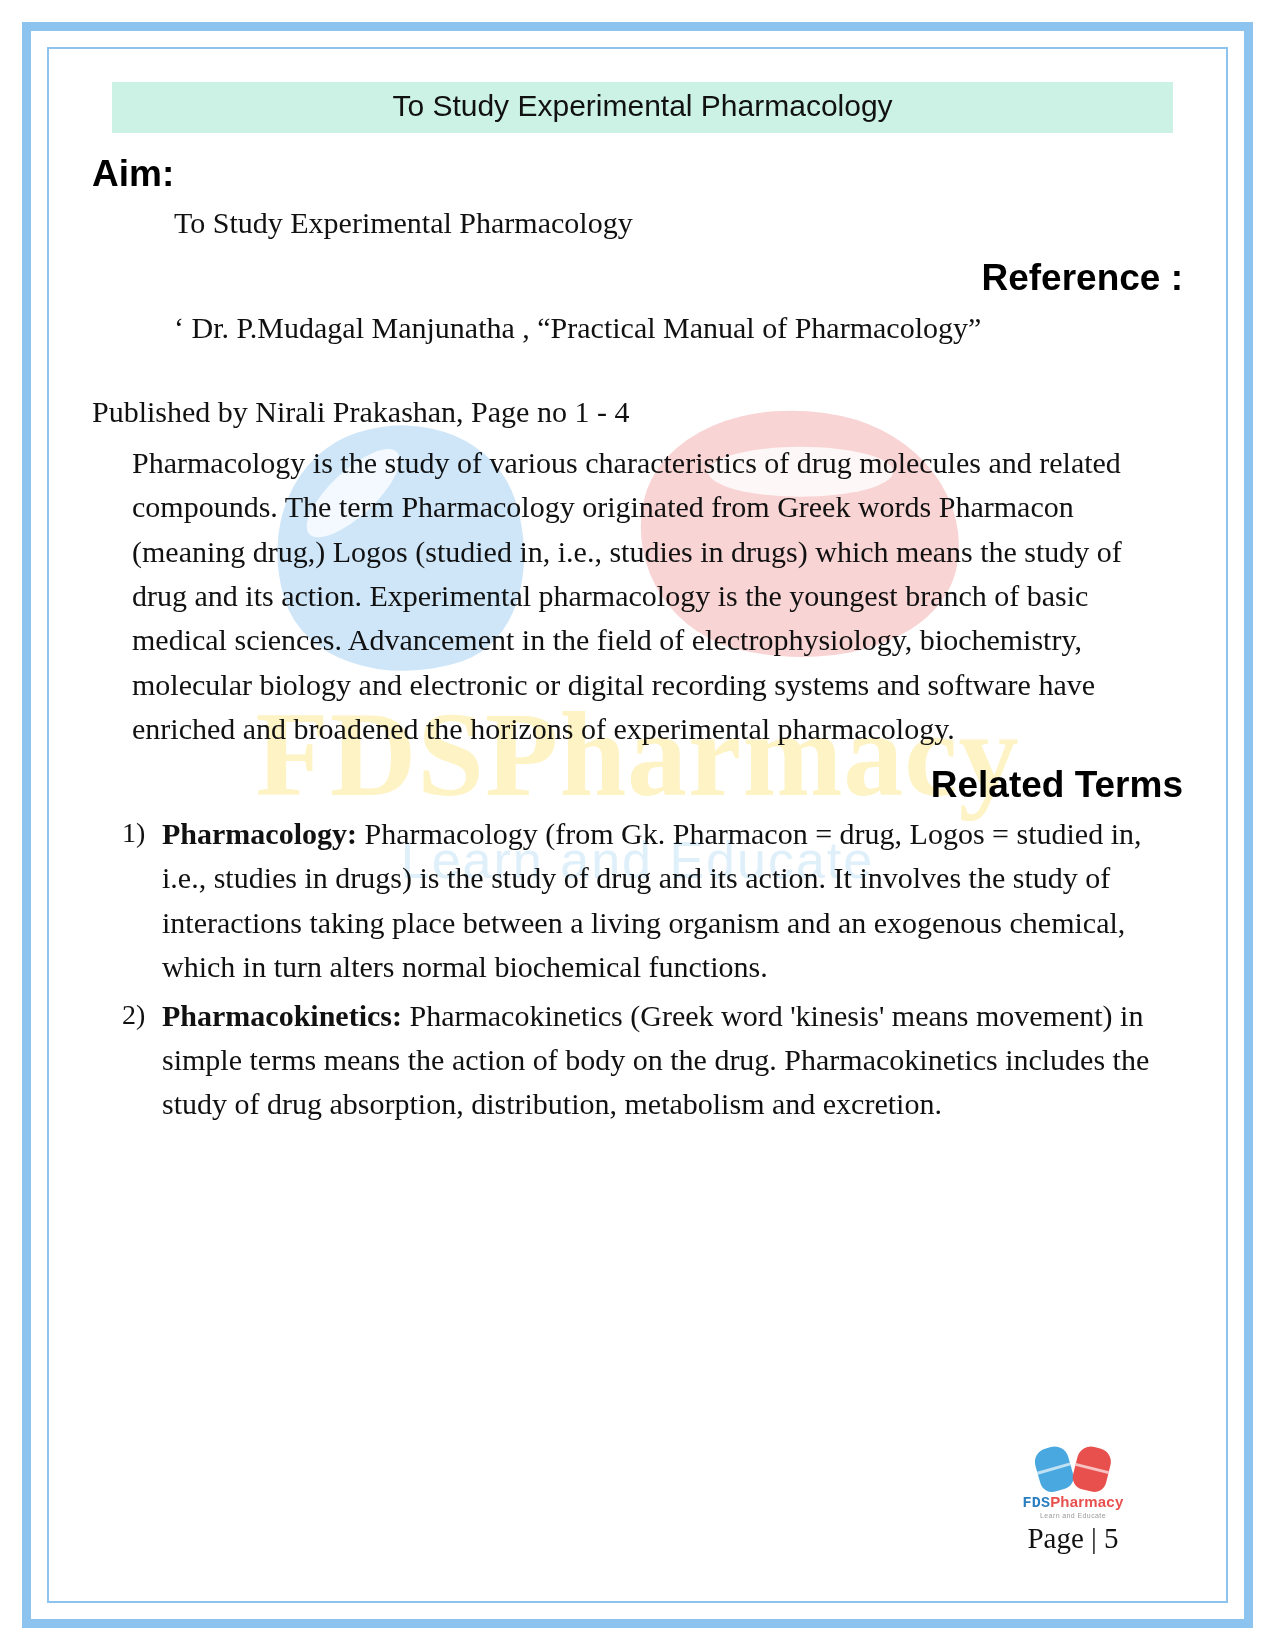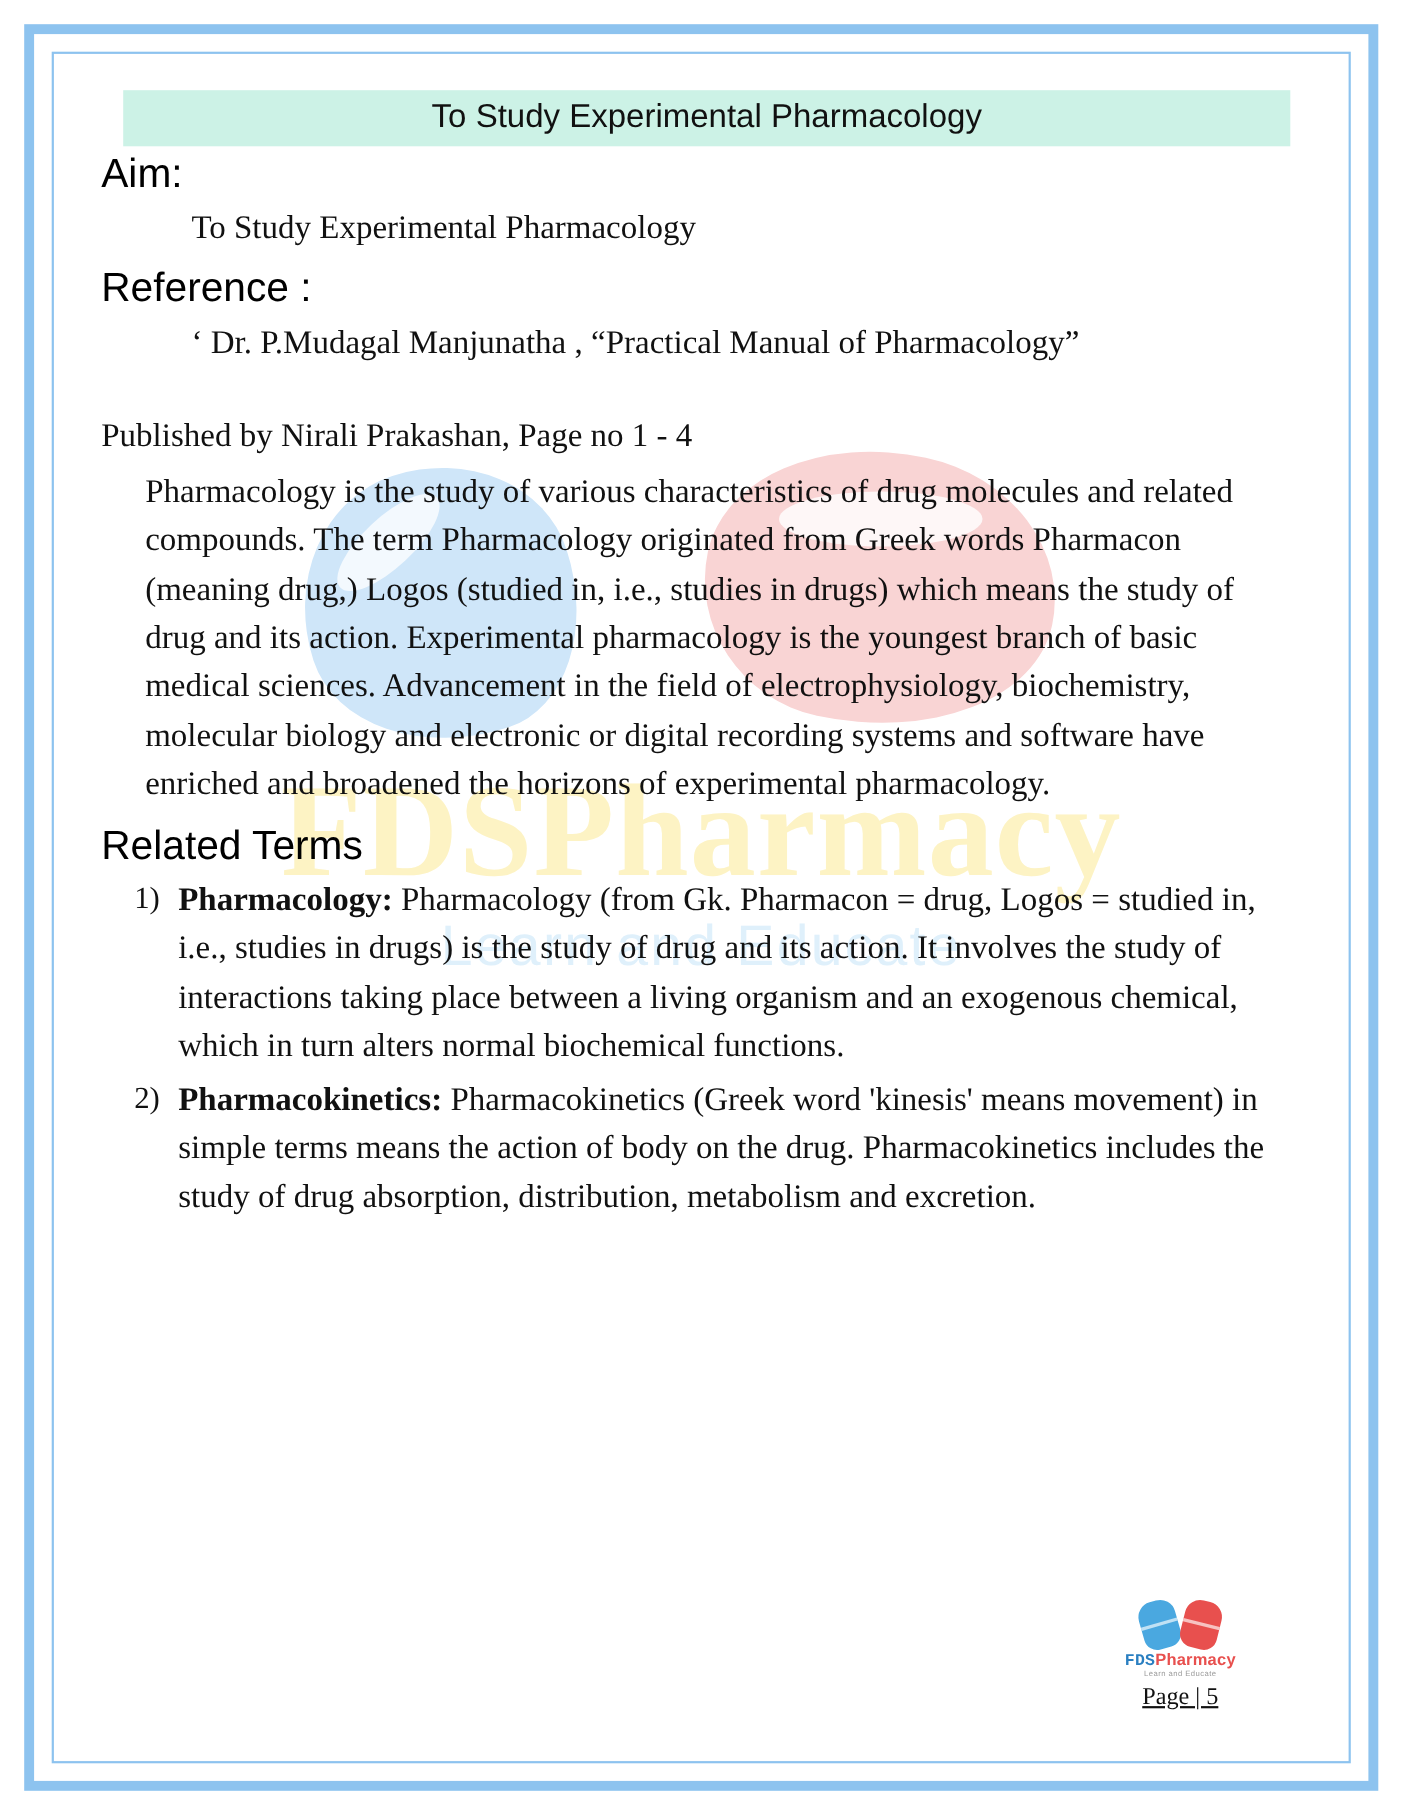--- a/index.html
+++ b/index.html
@@ -138,27 +138,28 @@
     font-family: "Liberation Sans", sans-serif;
     font-size: 30px;
     color: #111111;
     padding: 7px 0 9px 0;
     line-height: 1.15;
   }
 
   h2.heading {
     font-family: "Liberation Sans", sans-serif;
     font-size: 37px;
-    font-weight: normal;
+    font-weight: bold;
     color: #000000;
-    margin: 4px 0 2px 0;
+    margin: 20px 0 2px 0;
     line-height: 1.15;
   }
   h2.heading.tight {
     margin-top: 12px;
+    text-align: right;
   }
 
   p.body-text {
     font-family: "Liberation Serif", serif;
     font-size: 30px;
     color: #111111;
     line-height: 1.48;
     margin: 6px 0 0 0;
   }
   p.indent-sm {
@@ -257,24 +258,23 @@
   }
   .logo-name .fds { color: #2a7fc1; font-family: Liberation Mono, monospace; }
   .logo-tag {
     font-family: "Liberation Sans", sans-serif;
     font-size: 7px;
     color: #9a9a9a;
     letter-spacing: .4px;
   }
   .page-number {
     font-family: "Liberation Serif", serif;
-    font-size: 22px;
+    font-size: 29px;
     color: #111111;
     margin-top: 3px;
-    text-decoration: underline;
   }
 </style>
 </head>
 <body>
 
 <div class="page">
 
   <div class="border-outer"></div>
   <div class="border-inner"></div>
 

